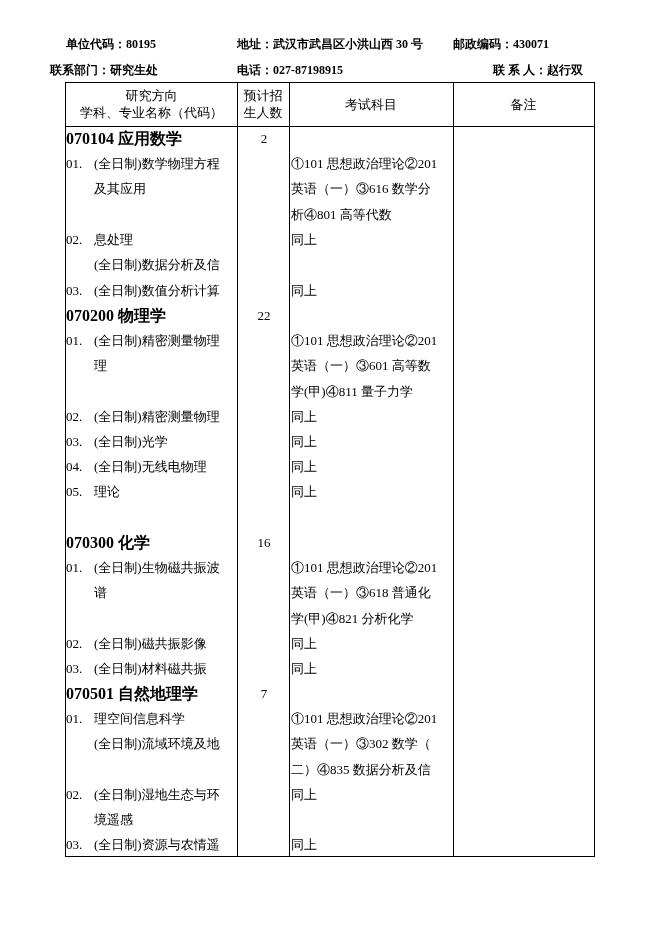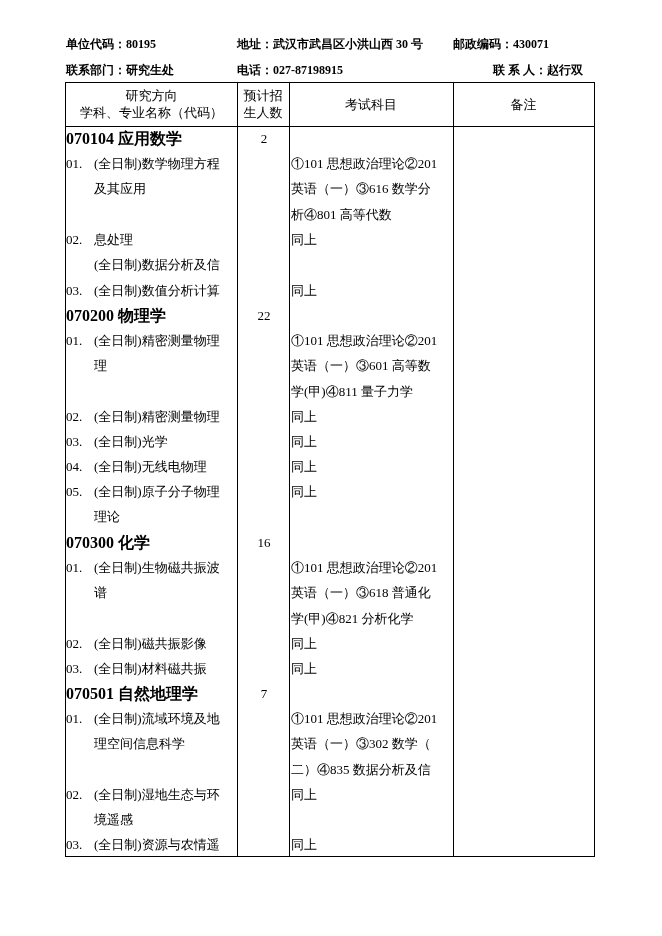--- a/index.html
+++ b/index.html
@@ -18,21 +18,21 @@
     .dir-no { position: absolute; left: 0px; font-size: 13px; line-height: 25.3px; }
     .dir-text { position: absolute; left: 28px; width: 132px; font-size: 13px; line-height: 25.3px; white-space: normal; }
     .exam { position: absolute; left: 225px; width: 160px; font-size: 13px; line-height: 25.3px; white-space: normal; word-break: break-all; }
   </style>
 </head>
 <body>
 
 <div class="hdr" style="left:66px; top:36px;">单位代码：80195</div>
 <div class="hdr" style="left:237px; top:36px;">地址：武汉市武昌区小洪山西 30 号</div>
 <div class="hdr" style="left:453px; top:36px;">邮政编码：430071</div>
-<div class="hdr" style="left:66px; top:62px;font-family:Liberation Serif, serif;">联系部门：研究生处</div>
+<div class="hdr" style="left:50px; top:62px;font-family:Liberation Serif, serif;">联系部门：研究生处</div>
 <div class="hdr" style="left:237px; top:62px;">电话：027-87198915</div>
 <div class="hdr" style="left:452px; top:62px;margin-left:41px;">联 系 人：赵行双</div>
 
 <div class="tbl">
   <div class="vline" style="left:171px;"></div>
   <div class="vline" style="left:223px;"></div>
   <div class="vline" style="left:387px;"></div>
   <div class="hline" style="top:43px;"></div>
 
   <div class="th" style="left:0; width:171px; top:4px;">
@@ -92,21 +92,20 @@
   <div class="dir-no" style="top:346px;">03.</div>
   <div class="dir-text" style="top:346px;">(全日制)光学</div>
   <div class="exam" style="top:346px;">同上</div>
 
   <div class="dir-no" style="top:371px;">04.</div>
   <div class="dir-text" style="top:371px;">(全日制)无线电物理</div>
   <div class="exam" style="top:371px;">同上</div>
 
   <div class="dir-no" style="top:396px;">05.</div>
   <div class="dir-text" style="top:396px;">
-    <div>(全日制)原子分子物理</div>
     <div>理论</div>
   </div>
   <div class="exam" style="top:396px;">同上</div>
 
   <div class="cell major" style="top:447px;">070300 化学</div>
   <div class="num" style="top:447px;">16</div>
 
   <div class="dir-no" style="top:472px;">01.</div>
   <div class="dir-text" style="top:472px;">
     <div>(全日制)生物磁共振波</div>
@@ -124,22 +123,22 @@
 
   <div class="dir-no" style="top:573px;">03.</div>
   <div class="dir-text" style="top:573px;">(全日制)材料磁共振</div>
   <div class="exam" style="top:573px;">同上</div>
 
   <div class="cell major" style="top:598px;">070501 自然地理学</div>
   <div class="num" style="top:598px;">7</div>
 
   <div class="dir-no" style="top:623px;">01.</div>
   <div class="dir-text" style="top:623px;">
+    <div>理空间信息科学</div>
     <div>(全日制)流域环境及地</div>
-    <div>理空间信息科学</div>
   </div>
   <div class="exam" style="top:623px;">
     <div>①101 思想政治理论②201</div>
     <div>英语（一）③302 数学（</div>
     <div>二）④835 数据分析及信</div>
   </div>
 
   <div class="dir-no" style="top:699px;">02.</div>
   <div class="dir-text" style="top:699px;">
     <div>(全日制)湿地生态与环</div>

